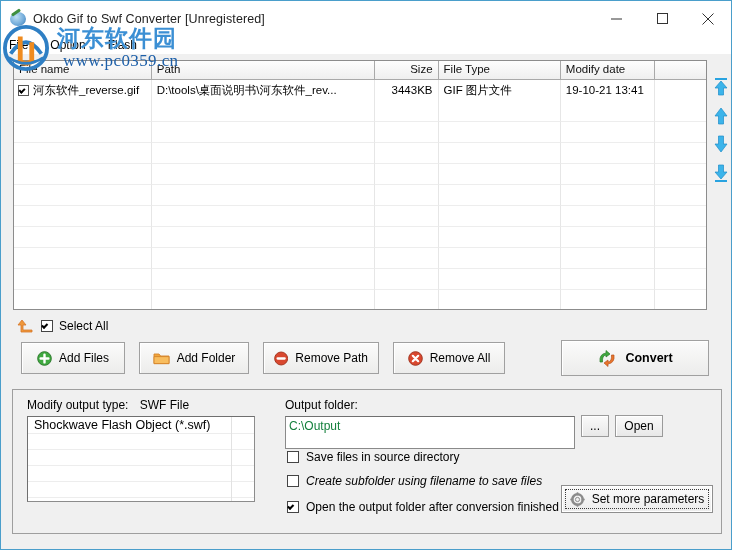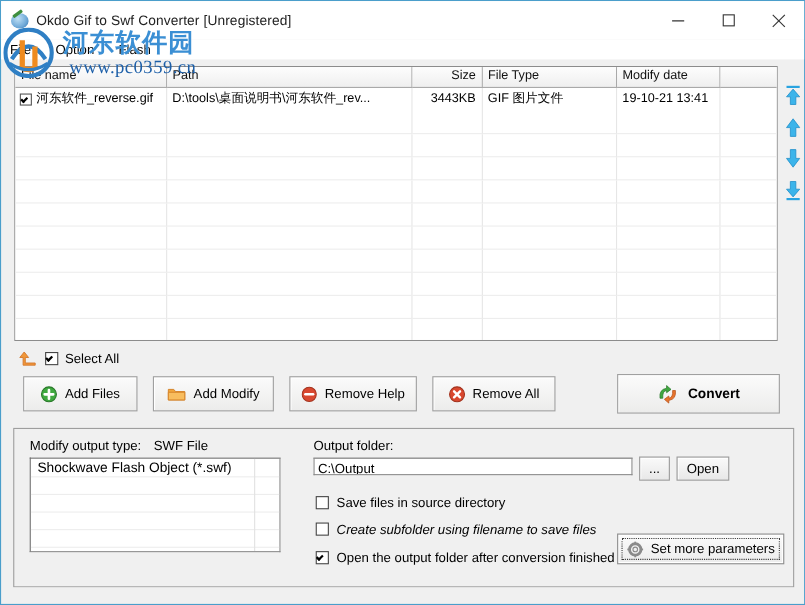--- a/index.html
+++ b/index.html
@@ -160,23 +160,23 @@
     overflow:hidden;
   }
   .typelist .tl-col{
     position:absolute;right:22px;top:0;bottom:0;width:1px;background:#e2e2e2;
   }
   .tl-row{height:15px;line-height:15px;border-bottom:1px solid #ededed;
     padding-left:6px;font-size:12px;white-space:nowrap;}
   .tl-row.sel{font-size:12.5px;line-height:16px;height:16px;border-bottom:1px solid #ededed;}
   .lbl-outfolder{position:absolute;left:272px;top:8px;font-size:12px;}
   .out-input{
-    position:absolute;left:272px;top:26px;width:290px;height:16px;
+    position:absolute;left:272px;top:26px;width:290px;height:33px;
     box-sizing:border-box;border:1px solid #8a8a8a;border-top-color:#6f6f6f;
-    background:#fff;font-size:12px;line-height:18px;padding:0 3px;color:#000000;
+    background:#fff;font-size:12px;line-height:18px;padding:0 3px;color:#15803d;
     white-space:nowrap;overflow:hidden;
   }
   .sm-btn{
     position:absolute;height:22px;box-sizing:border-box;
     background:linear-gradient(#fafafa,#e8e8e8);
     border:1px solid #9a9a9a;box-shadow:inset 1px 1px 0 #fff;
     display:flex;align-items:center;justify-content:center;
     font-size:12px;color:#000;
   }
   .btn-browse{left:568px;top:25px;width:28px;}
@@ -394,28 +394,28 @@
         <circle cx="7.5" cy="7.5" r="6.8" fill="#3fa93f" stroke="#2c7a2c" stroke-width="1"></circle>
         <path d="M7.5 3.6 V11.4 M3.6 7.5 H11.4" stroke="#fff" stroke-width="2.4" stroke-linecap="round"></path>
       </svg>
       <span class="lbl">Add Files</span>
     </div>
     <div class="btn btn-addfolder">
       <svg width="17" height="14" viewBox="0 0 17 14">
         <path d="M1 3 H6 L7.6 5 H16 V12.6 H1 Z" fill="#f2a63c" stroke="#d4842a" stroke-width="0.9"></path>
         <path d="M1 5.6 H16 V12.6 H1 Z" fill="#f8bd5e" stroke="#d4842a" stroke-width="0.9"></path>
       </svg>
-      <span class="lbl">Add Modify</span>
+      <span class="lbl">Add Folder</span>
     </div>
     <div class="btn btn-removefile">
       <svg width="15" height="15" viewBox="0 0 15 15">
         <circle cx="7.5" cy="7.5" r="6.8" fill="#d9482f" stroke="#a33520" stroke-width="1"></circle>
         <path d="M3.8 7.5 H11.2" stroke="#fff" stroke-width="2.4" stroke-linecap="round"></path>
       </svg>
-      <span class="lbl">Remove Help</span>
+      <span class="lbl">Remove Path</span>
     </div>
     <div class="btn btn-removeall">
       <svg width="15" height="15" viewBox="0 0 15 15">
         <circle cx="7.5" cy="7.5" r="6.8" fill="#d9482f" stroke="#a33520" stroke-width="1"></circle>
         <path d="M4.8 4.8 L10.2 10.2 M10.2 4.8 L4.8 10.2" stroke="#fff" stroke-width="2.2" stroke-linecap="round"></path>
       </svg>
       <span class="lbl">Remove All</span>
     </div>
   </div>
 

